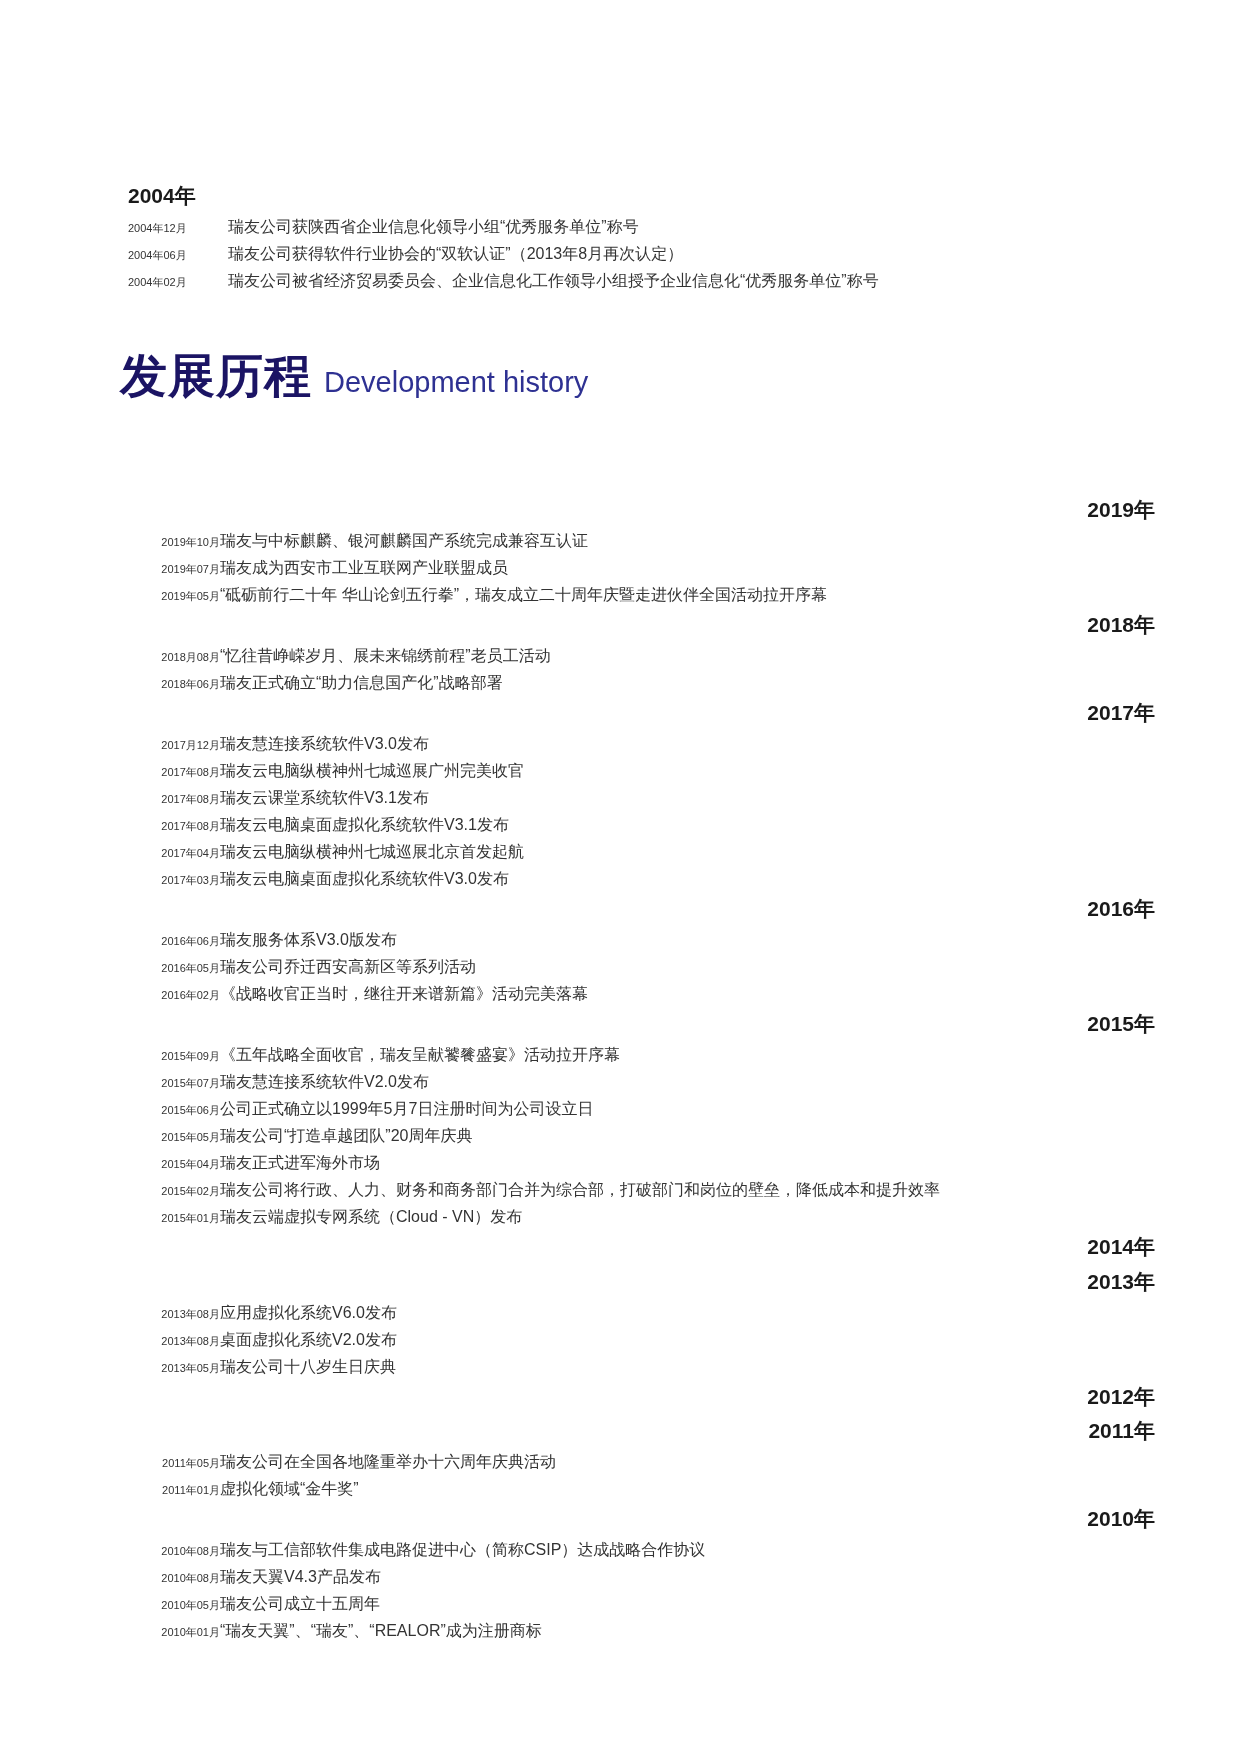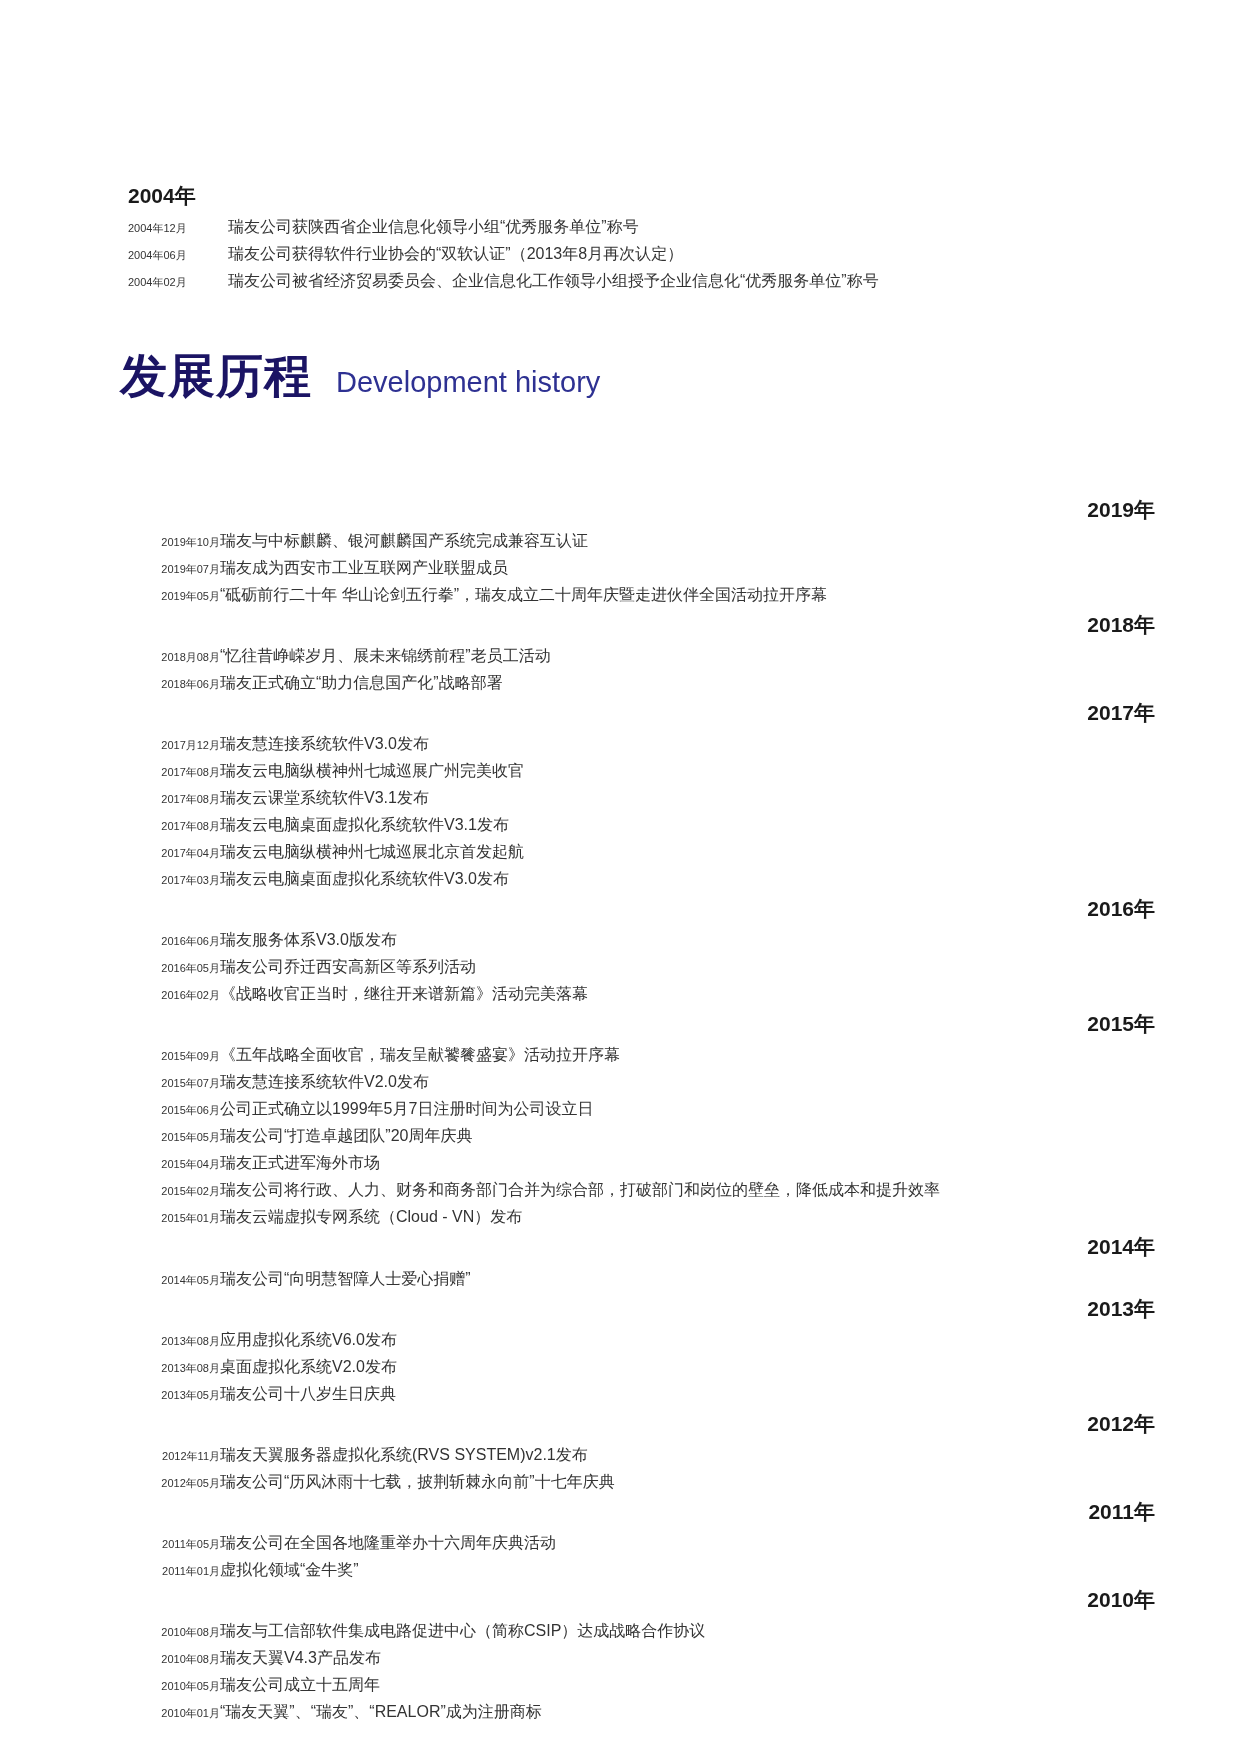--- a/index.html
+++ b/index.html
@@ -18,21 +18,21 @@
   .page{padding:175px 85px 0 120px;}
   .entry{display:flex;align-items:baseline;margin-bottom:7px;line-height:1.25;}
   .entry-date{flex:0 0 100px;font-size:11px;color:var(--body-text);white-space:nowrap;}
   .entry-text{font-size:16px;color:var(--body-text);}
   .year-heading{
     font-size:21px;font-weight:bold;color:var(--heading-text);
     margin:5px 0 9px 0;line-height:1.2;
   }
   .intro-section{margin:8px;}
   .page-title{
-    display:flex;align-items:baseline;gap:24px;
+    display:flex;align-items:baseline;gap:12px;
     margin-top:60px;
   }
   .page-title .zh{
     font-size:47px;font-weight:bold;color:var(--title-zh);
     letter-spacing:1px;line-height:1.05;
   }
   .page-title .en{
     font-size:29px;font-weight:400;color:var(--title-en);
     line-height:1;
   }
@@ -171,56 +171,40 @@
             <span class="entry-text">瑞友公司将行政、人力、财务和商务部门合并为综合部，打破部门和岗位的壁垒，降低成本和提升效率</span>
           </div>
           <div class="entry">
             <span class="entry-date">2015年01月</span>
             <span class="entry-text">瑞友云端虚拟专网系统（Cloud - VN）发布</span>
           </div>
         </div>
       </section>
       <section>
         <h2 class="year-heading">2014年</h2>
-        <div>
-          <div class="entry">
-            <span class="entry-date">2014年05月</span>
-            <span class="entry-text">瑞友公司“向明慧智障人士爱心捐赠”</span>
-          </div>
-        </div>
       </section>
       <section>
         <h2 class="year-heading">2013年</h2>
         <div>
           <div class="entry">
             <span class="entry-date">2013年08月</span>
             <span class="entry-text">应用虚拟化系统V6.0发布</span>
           </div>
           <div class="entry">
             <span class="entry-date">2013年08月</span>
             <span class="entry-text">桌面虚拟化系统V2.0发布</span>
           </div>
           <div class="entry">
             <span class="entry-date">2013年05月</span>
             <span class="entry-text">瑞友公司十八岁生日庆典</span>
           </div>
         </div>
       </section>
       <section>
         <h2 class="year-heading">2012年</h2>
-        <div>
-          <div class="entry">
-            <span class="entry-date">2012年11月</span>
-            <span class="entry-text">瑞友天翼服务器虚拟化系统(RVS  SYSTEM)v2.1发布</span>
-          </div>
-          <div class="entry">
-            <span class="entry-date">2012年05月</span>
-            <span class="entry-text">瑞友公司“历风沐雨十七载，披荆斩棘永向前”十七年庆典</span>
-          </div>
-        </div>
       </section>
       <section>
         <h2 class="year-heading">2011年</h2>
         <div>
           <div class="entry">
             <span class="entry-date">2011年05月</span>
             <span class="entry-text">瑞友公司在全国各地隆重举办十六周年庆典活动</span>
           </div>
           <div class="entry">
             <span class="entry-date">2011年01月</span>

